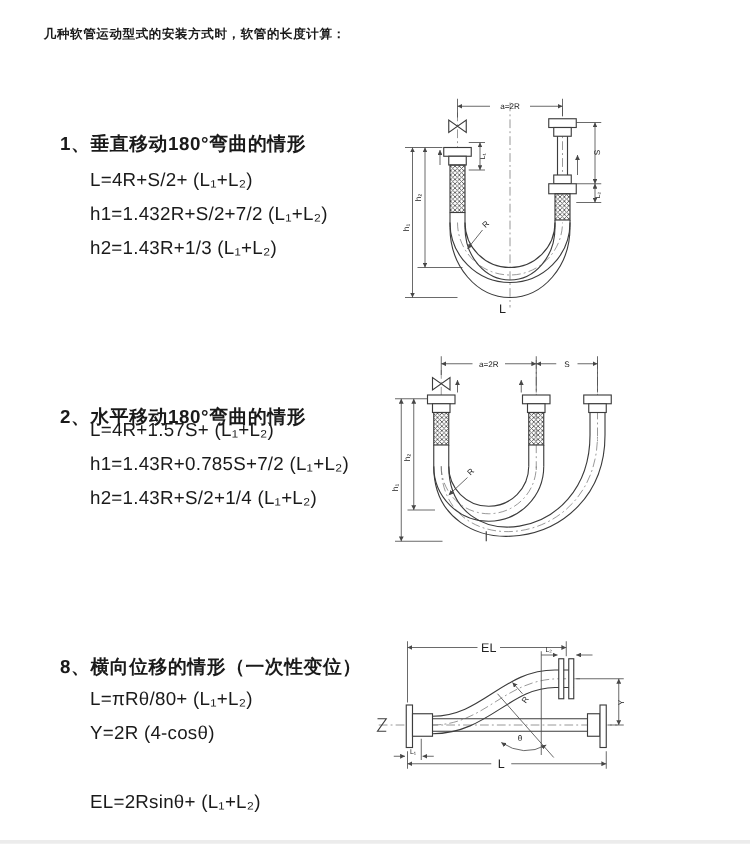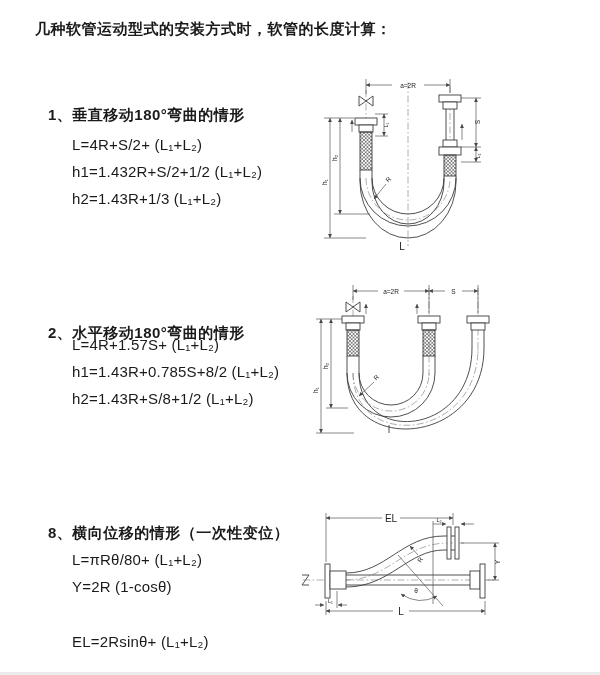--- a/index.html
+++ b/index.html
@@ -1,21 +1,21 @@
 <!DOCTYPE html>
 <html><head>
 <meta charset="utf-8">
 <style>
   html,body{margin:0;padding:0;background:#e8e8e8;}
   .page{
     position:relative;width:600px;height:675px;margin:0 auto;
     background:#ffffff;overflow:hidden;
     font-family:"Liberation Sans",sans-serif;color:#1a1a1a;
   }
-  .title{position:absolute;left:35px;top:20px;font-size:15px;font-weight:bold;letter-spacing:.5px;white-space:nowrap;}
+  .title{position:absolute;left:35px;top:20px;font-size:10px;font-weight:bold;letter-spacing:.5px;white-space:nowrap;}
   .sec-heading{position:absolute;font-size:15px;font-weight:bold;letter-spacing:.5px;white-space:nowrap;text-align:center;}
   .formula{position:absolute;font-size:15px;font-weight:400;letter-spacing:.2px;white-space:nowrap;}
   .diagram{position:absolute;}
   
   .ol{stroke:#3c3c3c;stroke-width:.9;fill:none;}              
   .of{stroke:#3c3c3c;stroke-width:.9;fill:#ffffff;}           
   .dl{stroke:#474747;stroke-width:.65;fill:none;}             
   .cl{stroke:#6a6a6a;stroke-width:.55;fill:none;stroke-dasharray:7 2.5 1.5 2.5;} 
   .lbl{font-family:"Liberation Sans",sans-serif;font-size:6.5px;fill:#222;}
   .lbl-big{font-family:"Liberation Sans",sans-serif;font-size:10px;fill:#222;}
@@ -25,35 +25,35 @@
 </head>
 <body>
 
 <div class="page">
 
   <div class="title">几种软管运动型式的安装方式时，软管的长度计算：</div>
 
   <div>
     <div class="sec-heading" style="left:48px;top:106px">1、垂直移动180°弯曲的情形</div>
     <div class="formula" style="left:72px;top:136px">L=4R+S/2+ (L₁+L₂)</div>
-    <div class="formula" style="left:72px;top:163px">h1=1.432R+S/2+1/2 (L₁+L₂)</div>
+    <div class="formula" style="left:72px;top:163px">h1=1.432R+S/2+7/2 (L₁+L₂)</div>
     <div class="formula" style="left:72px;top:190px">h2=1.43R+1/3 (L₁+L₂)</div>
   </div>
 
   <div>
     <div class="sec-heading" style="left:48px;top:324px">2、水平移动180°弯曲的情形</div>
     <div class="formula" style="left:72px;top:336px">L=4R+1.57S+ (L₁+L₂)</div>
-    <div class="formula" style="left:72px;top:363px">h1=1.43R+0.785S+8/2 (L₁+L₂)</div>
-    <div class="formula" style="left:72px;top:390px">h2=1.43R+S/8+1/2 (L₁+L₂)</div>
+    <div class="formula" style="left:72px;top:363px">h1=1.43R+0.785S+7/2 (L₁+L₂)</div>
+    <div class="formula" style="left:72px;top:390px">h2=1.43R+S/2+1/4 (L₁+L₂)</div>
   </div>
 
   <div>
     <div class="sec-heading" style="left:48px;top:524px">8、横向位移的情形（一次性变位）</div>
     <div class="formula" style="left:72px;top:551px">L=πRθ/80+ (L₁+L₂)</div>
-    <div class="formula" style="left:72px;top:578px">Y=2R (1-cosθ)</div>
+    <div class="formula" style="left:72px;top:578px">Y=2R (4-cosθ)</div>
     <div class="formula" style="left:72px;top:633px">EL=2Rsinθ+ (L₁+L₂)</div>
   </div>
 
   <svg class="diagram" style="left:308px;top:70px" width="284" height="198" viewBox="0 0 284 198">
     <defs>
       <marker id="arA" viewBox="0 0 6 6" refX="6" refY="3" markerWidth="6" markerHeight="6" orient="auto-start-reverse">
         <path d="M0,0 L6,3 L0,6 Z" fill="#474747"></path>
       </marker>
       <pattern id="brA" width="3.5" height="3.5" patternUnits="userSpaceOnUse">
         <line x1="0" y1="0" x2="3.5" y2="3.5" stroke="#5a5a5a" stroke-width=".7"></line>

